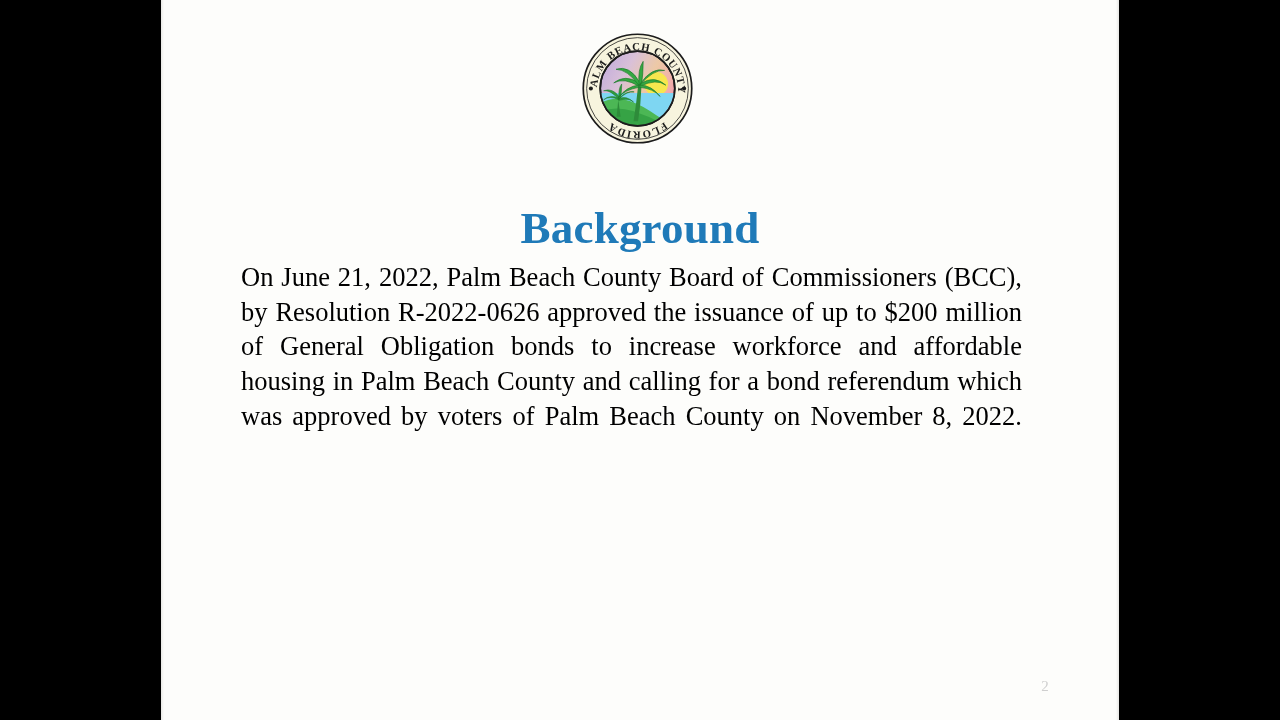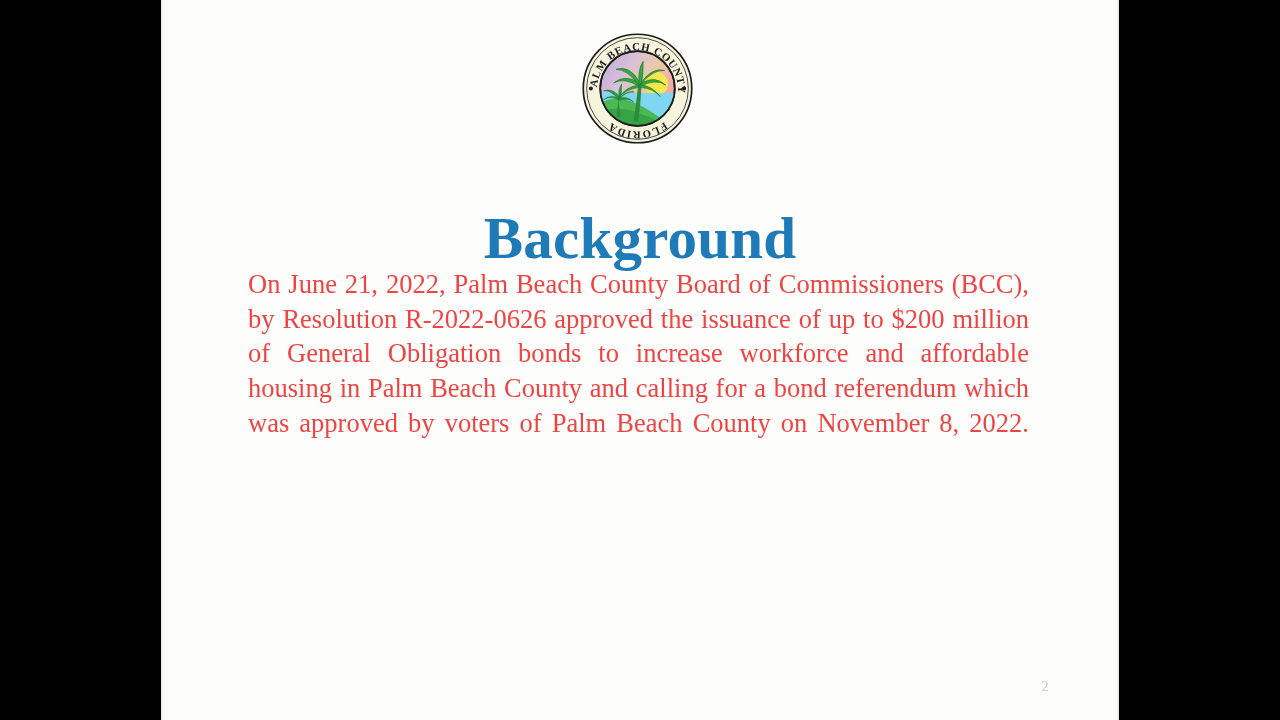--- a/index.html
+++ b/index.html
@@ -66,40 +66,40 @@
 
   
   #slide-title {
     position: absolute;
     left: 0;
     top: 167px;
     width: 958px;
     text-align: center;
     font-family: "Liberation Serif", "DejaVu Serif", serif;
     font-weight: bold;
-    font-size: 59px;
+    font-size: 45px;
     line-height: 62px;
     color: #1f7ab8;
     letter-spacing: 0.2px;
     white-space: nowrap;
   }
 
   
   #slide-body {
     position: absolute;
     left: 79px;    
     top: 259px;
     width: 781px;  
     font-family: "Liberation Serif", "DejaVu Serif", serif;
     font-size: 26.5px;
     line-height: 34.7px;
-    color: #ef4444;
+    color: #000000;
     text-align: justify;
     text-justify: inter-word;
-    margin: 8px;
+    margin: 1px;
     -webkit-hyphens: none;
     hyphens: none;
   }
   
   #slide-body::after {
     content: "";
     display: inline-block;
     width: 100%;
   }
 

